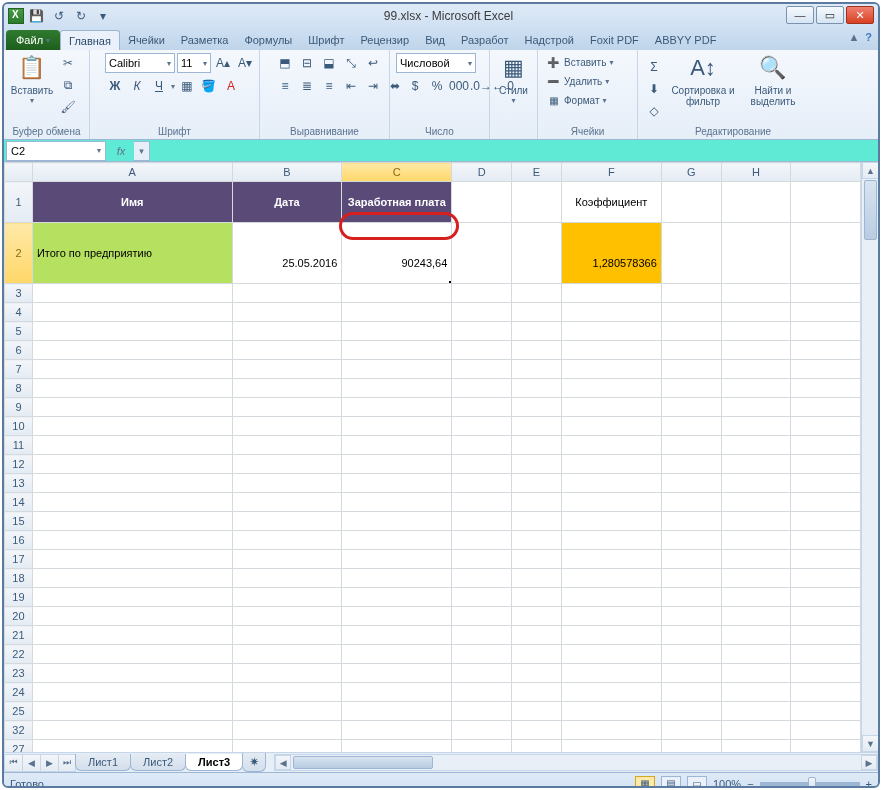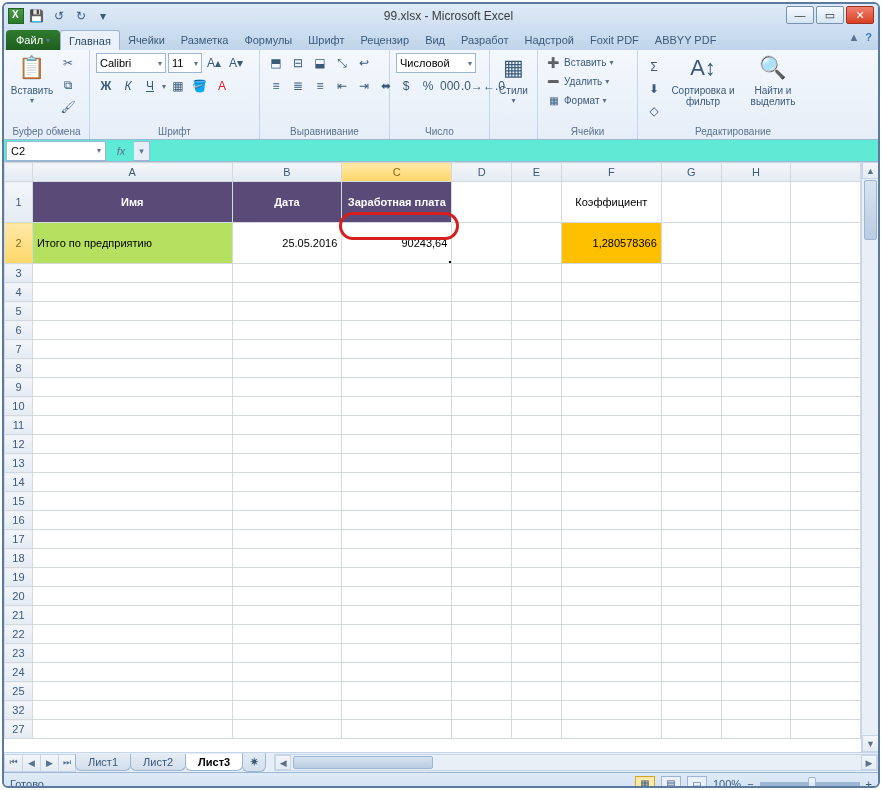--- a/index.html
+++ b/index.html
@@ -108,21 +108,21 @@
   .big-btn {
     width:44px; display:flex; flex-direction:column; align-items:center;
     font-size:10px; color:#3b5a7a; text-align:center;
   }
   .big-btn .big-icon {
     width:30px; height:30px; margin-bottom:2px;
     display:flex; align-items:center; justify-content:center;
     font-size:22px;
   }
   .mini-stack { display:flex; flex-direction:column; gap:2px; }
-  .mini-row { display:flex; gap:2px; align-items:center; }
+  .mini-row { display:flex; gap:2px; align-items:center;margin-left:9px; }
   .mini-btn {
     width:20px; height:20px; display:flex; align-items:center; justify-content:center;
     font-size:12px; color:#3b5a7a; border:1px solid transparent; border-radius:2px;
   }
   .font-name {
     width:70px; height:20px; border:1px solid #9db6d4; background:#fff;
     font-size:11px; padding:1px 3px; display:flex; align-items:center; justify-content:space-between;
   }
   .font-size {
     width:34px; height:20px; border:1px solid #9db6d4; background:#fff;
@@ -200,21 +200,21 @@
     color:#8a6a10;
   }
   .grid td > .cell { padding:14px 4px; height:100%; display:flex; align-items:center;}
   .hdr-purple {
     background:#5a4a78 !important; color:#fff;
   }
   .hdr-purple .cell { justify-content:center; font-weight:bold; }
   .row1-height td, .row1-height th { height:34px;}
   .green-cell { background:#b6e060 !important;}
   .orange-cell { background:#ffc000 !important;}
-  .right .cell { justify-content:flex-end;}
+  .right .cell { justify-content:flex-end;margin-top:20px;}
   .center .cell { justify-content:center;}
   .sel-cell {
     position:relative;
   }
   .sel-ring {
     position:absolute; top:-2px; left:-2px; right:-2px; bottom:-2px;
     border:2px solid #000; pointer-events:none;
   }
   .sel-ring:after {
     content:""; position:absolute; right:-3px; bottom:-3px;

